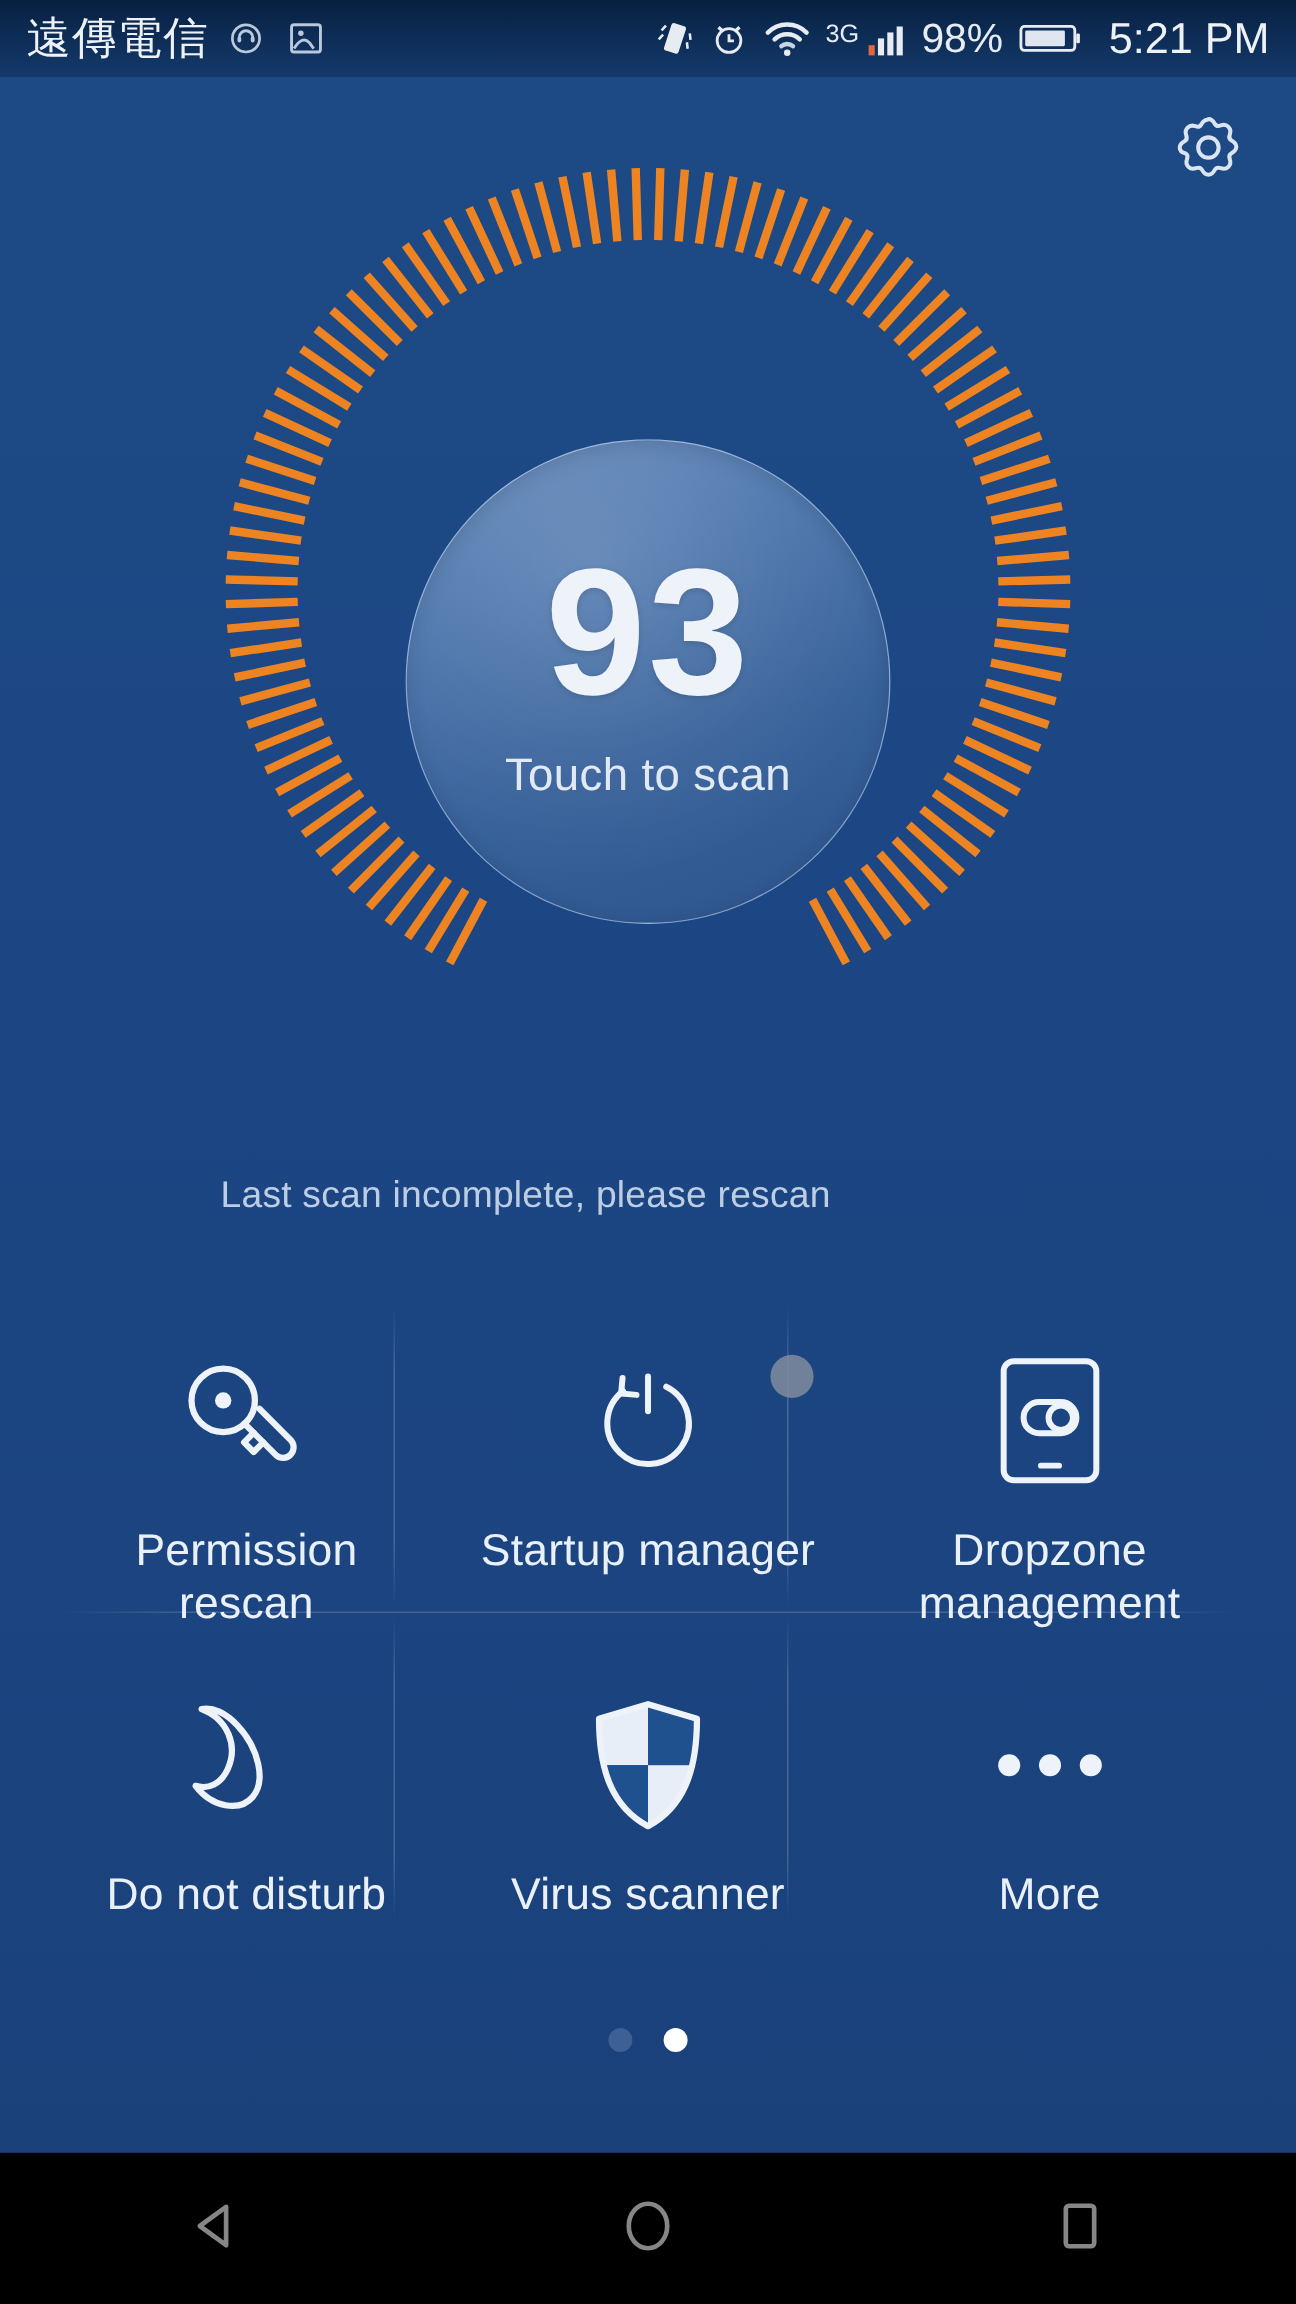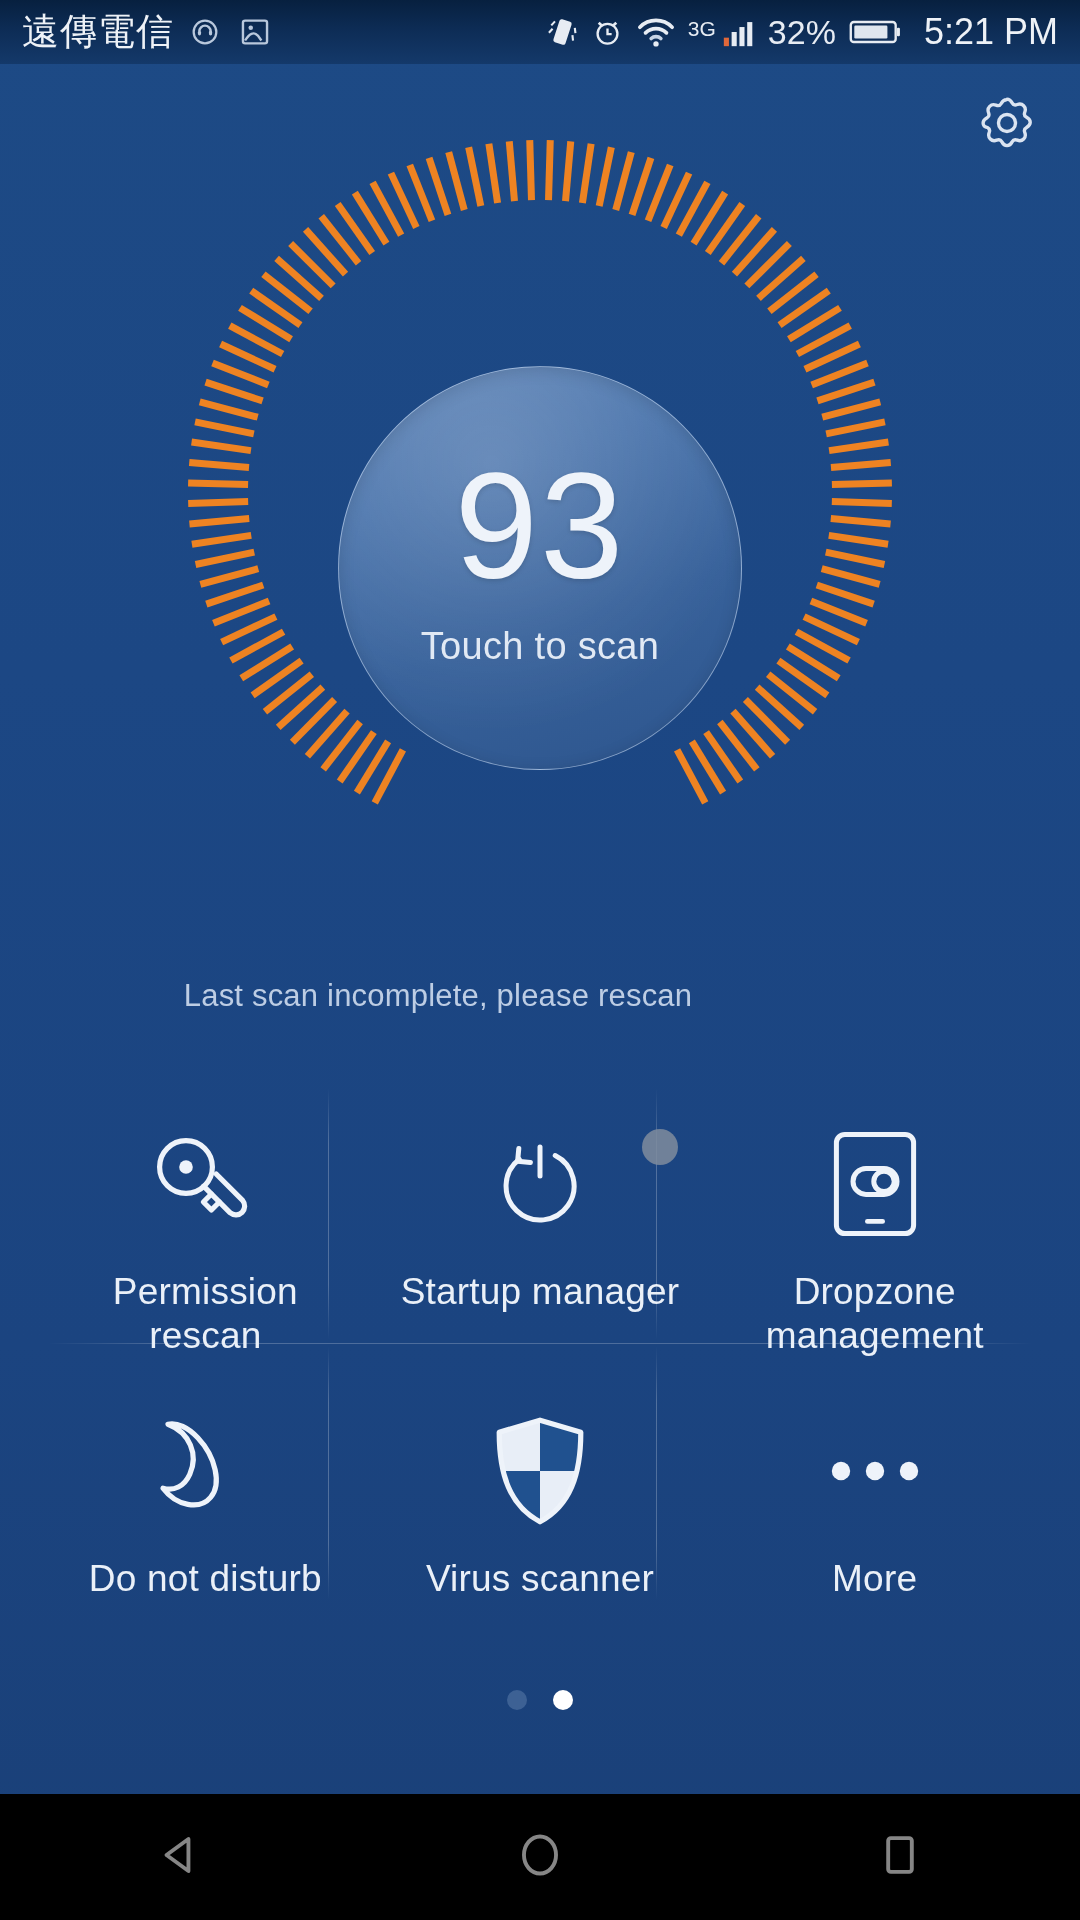--- a/index.html
+++ b/index.html
@@ -54,21 +54,21 @@
     background:
       radial-gradient(circle at 38% 24%, rgba(255,255,255,0.17) 0%, rgba(255,255,255,0.06) 42%, rgba(255,255,255,0.0) 68%),
       linear-gradient(162deg,#5b82b6 0%, #4a74ac 28%, #37619a 62%, #2d558d 100%);
     border:1px solid rgba(205,222,244,0.55);
     box-shadow:0 3px 16px rgba(0,0,0,0.13) inset;
     display:flex; flex-direction:column; align-items:center; justify-content:center;
     cursor:pointer;
   }
   #score {
     font-size:150px; line-height:1; color:#eef3fa;
-    font-weight:400; letter-spacing:2px;
+    font-weight:700; letter-spacing:2px;
     font-family:"Liberation Sans", sans-serif;
     text-shadow:0 2px 5px rgba(0,0,0,0.14);
     margin-top:-18px;
   }
   #scanlabel {
     margin-top:24px;
     font-size:38px; color:#e1e9f4; font-weight:400; letter-spacing:0.3px;
   }
 
   #statusmsg {
@@ -193,21 +193,21 @@
       </span>
       <span style="font-size:21px;color:#e7ecf3;align-self:flex-start;margin-top:6px;margin-right:-8px;">3G</span>
       <span>
         <svg class="sbicon" width="34" height="34" viewBox="0 0 24 24">
           <rect x="2" y="16" width="3.6" height="6" fill="#e0683a"></rect>
           <rect x="7.5" y="12" width="3.6" height="10" fill="#e7ecf3"></rect>
           <rect x="13" y="8.5" width="3.6" height="13.5" fill="#e7ecf3"></rect>
           <rect x="18.5" y="5" width="3.6" height="17" fill="#e7ecf3"></rect>
         </svg>
       </span>
-      <span id="batpct">32%</span>
+      <span id="batpct">98%</span>
       <span>
         <svg class="sbicon" width="52" height="30" viewBox="0 0 44 24" fill="none" stroke="#e7ecf3" stroke-width="2">
           <rect x="1.5" y="3.5" width="38" height="17" rx="2.6"></rect>
           <rect x="40.5" y="8.5" width="2.6" height="7" rx="1" fill="#e7ecf3" stroke="none"></rect>
           <rect x="4.5" y="6.5" width="28" height="11" rx="1" fill="#dfe6ef" stroke="none"></rect>
         </svg>
       </span>
       <span id="clock">5:21 PM</span>
     </span>
   </div>

